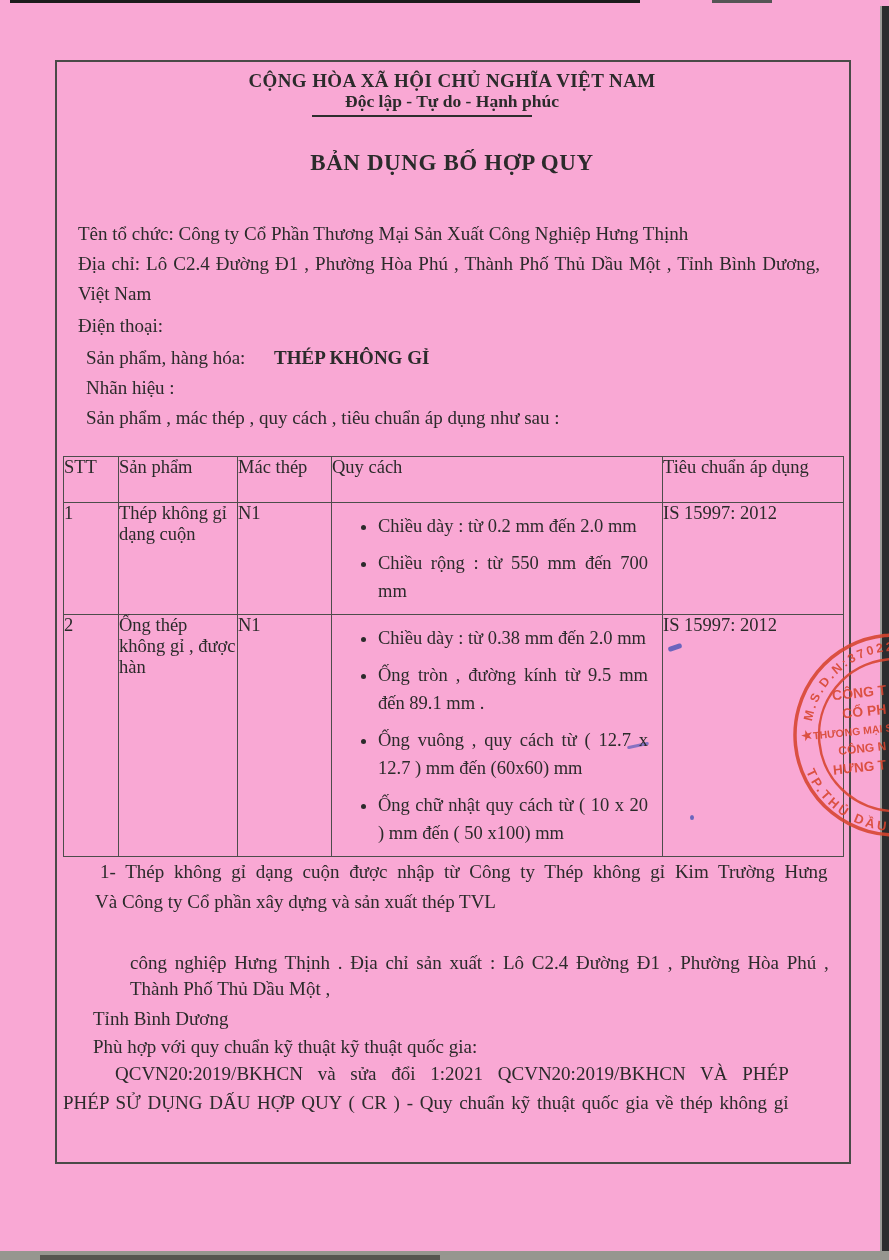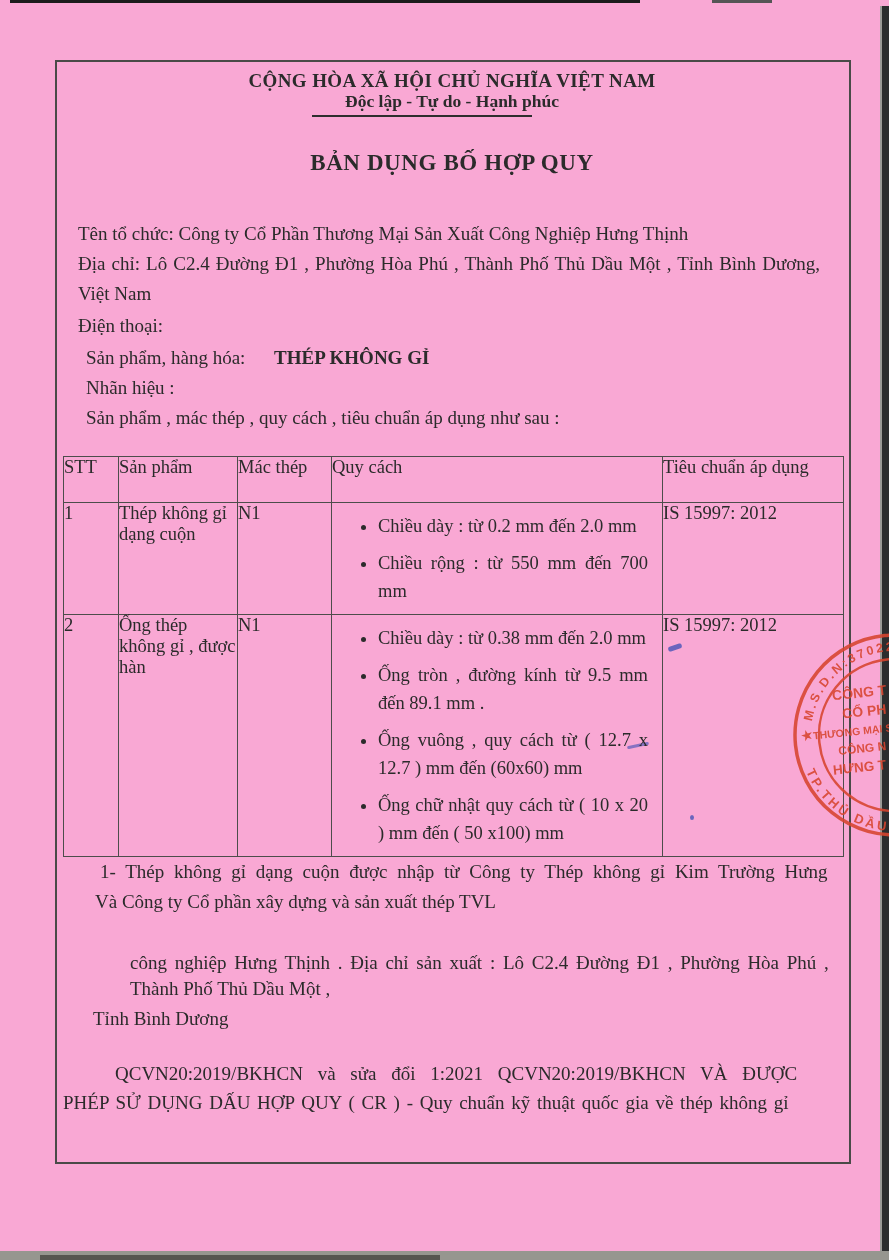--- a/index.html
+++ b/index.html
@@ -117,21 +117,22 @@
       <td class="c-tc">IS 15997: 2012</td>
     </tr>
   </tbody>
     </table>
 
   <div class="abs note" style="left:100px;top:857px;word-spacing:5px;">1-  Thép không gỉ dạng cuộn được nhập từ Công ty Thép không gỉ Kim Trường Hưng</div>
   <div class="abs note" style="left:95px;top:887px;">Và Công ty Cổ phần xây dựng và sản xuất thép TVL</div>
   <div class="abs note" style="left:130px;top:948px;word-spacing:3px;">công nghiệp Hưng Thịnh . Địa chỉ sản xuất : Lô C2.4 Đường Đ1 , Phường Hòa Phú ,</div>
   <div class="abs note" style="left:130px;top:974px;">Thành Phố Thủ Dầu Một ,</div>
   <div class="abs note" style="left:93px;top:1004px;">Tỉnh Bình Dương</div>
-  <div class="abs note" style="left:115px;top:1059px;word-spacing:10px;">QCVN20:2019/BKHCN và sửa đổi 1:2021 QCVN20:2019/BKHCN VÀ ĐƯỢC</div>
+  <div class="abs note" style="left:93px;top:1032px;">Phù hợp với quy chuẩn kỹ thuật kỹ thuật quốc gia:</div>
+  <div class="abs note" style="left:115px;top:1059px;word-spacing:10px;">QCVN20:2019/BKHCN và sửa đổi 1:2021 QCVN20:2019/BKHCN VÀ PHÉP</div>
   <div class="abs note" style="left:63px;top:1088px;word-spacing:2px;">PHÉP SỬ DỤNG DẤU HỢP QUY ( CR ) -  Quy chuẩn kỹ thuật quốc gia về thép không gỉ</div>
 
   <svg class="abs stamp-layer" width="889" height="1260" viewBox="0 0 889 1260">
     <g transform="translate(895,735) rotate(-6)" opacity="0.88" fill="none" stroke="#d8452f">
       <circle r="100" stroke-width="3.5"></circle>
       <circle r="76" stroke-width="2.5"></circle>
       <path id="stampArcTop" d="M -84,0 A 84,84 0 1,1 84,0" stroke="none"></path>
       <path id="stampArcBottom" d="M -96,0 A 96,96 0 0,0 96,0" stroke="none"></path>
       <text fill="#d8452f" stroke="none" font-family="Liberation Sans, sans-serif" font-size="12.5" font-weight="bold" letter-spacing="2.5">
         <textPath href="#stampArcTop" startOffset="1%">★ M.S.D.N:37022666</textPath>

